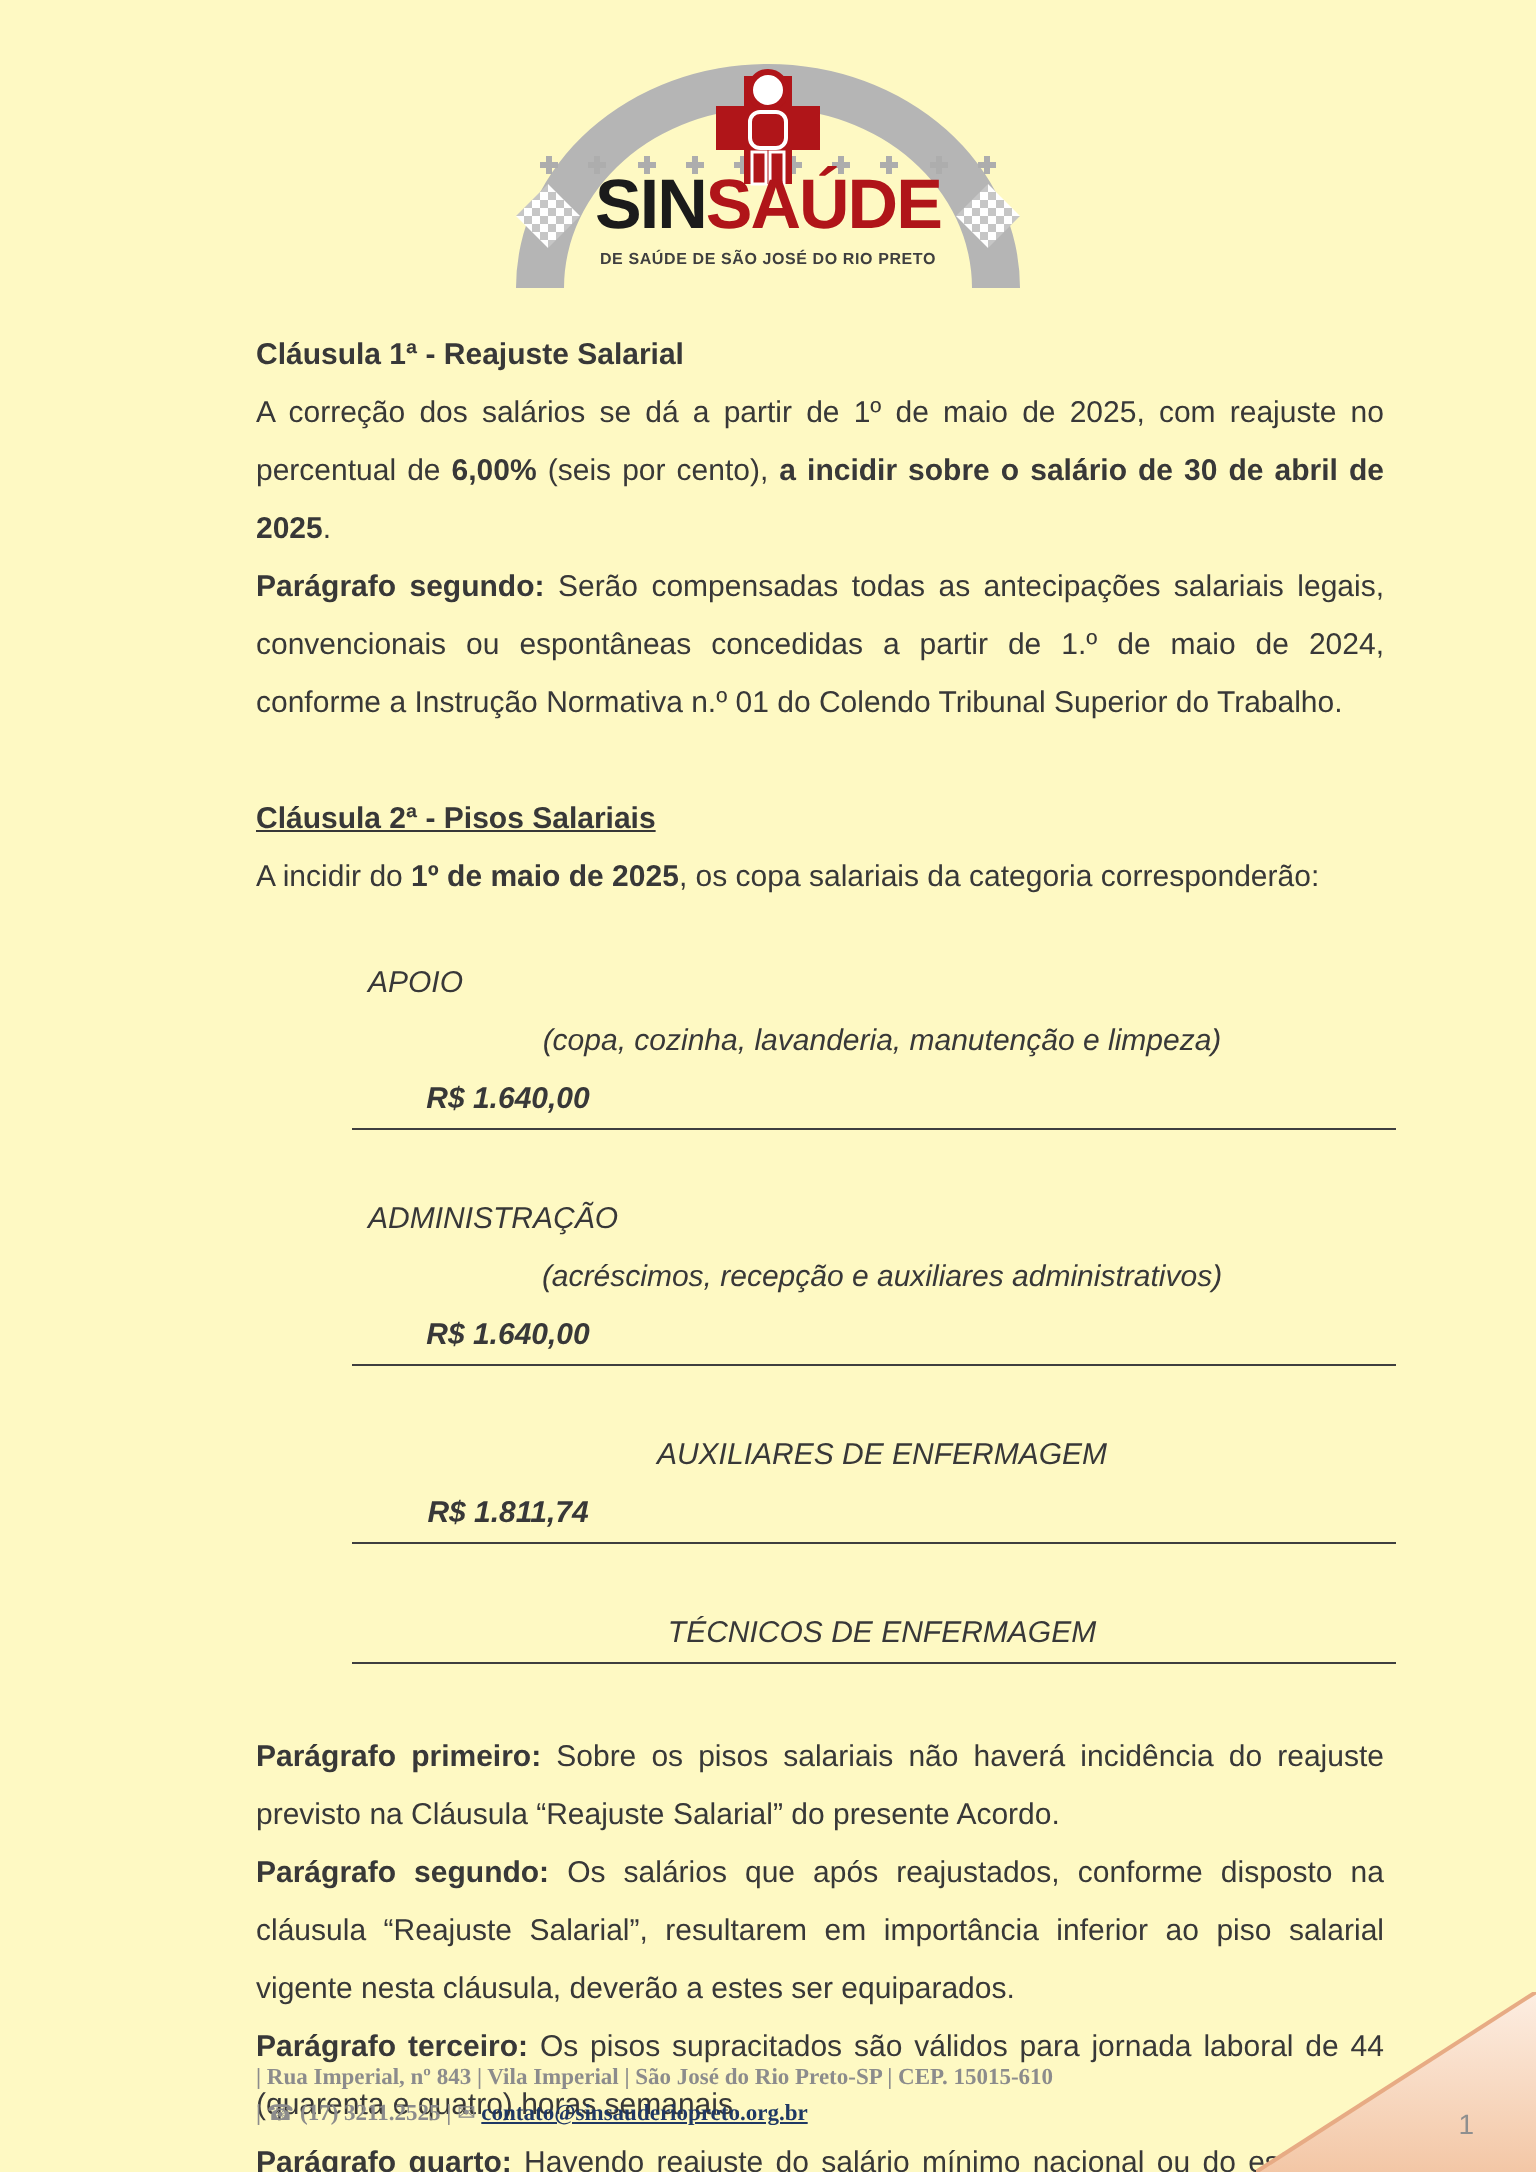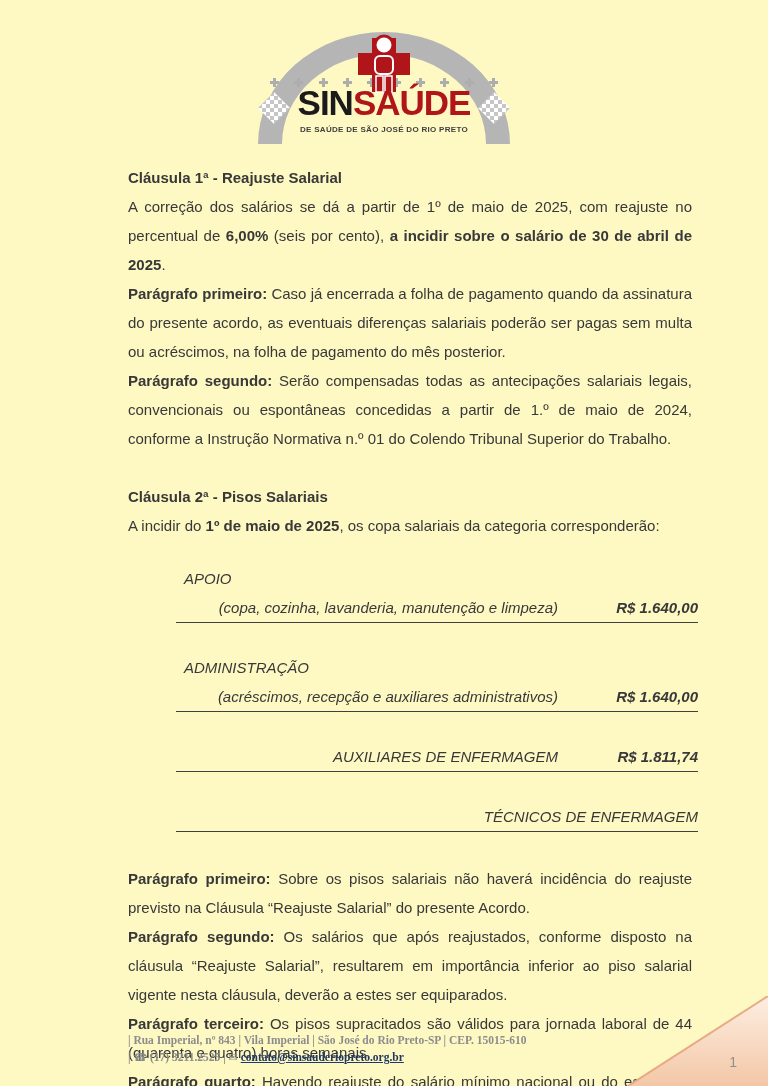--- a/index.html
+++ b/index.html
@@ -77,33 +77,33 @@
     top: 163px;
     left: 128px;
     width: 564px;
     font-size: 15px;
     line-height: 29px;
     text-align: justify;
   }
   .para { text-align: justify; }
   .bold { font-weight: 700; }
   .clause-title { font-weight: 700; text-align: left; }
-  .clause2-gap { margin-top: 29px; }
+  .clause2-gap { margin-top: 29px; text-decoration: underline; }
 
   
   .salary-table { margin: 24px 0 32px 48px; width: 522px; font-style: italic; }
   .srow {
     border-bottom: 1px solid #3f3f3f;
     margin-bottom: 30px;
     padding-left: 8px;
   }
   .srow:last-child { margin-bottom: 0; }
   .srow-top { line-height: 29px; text-align: left; }
   .srow-top:empty { display: none; }
-  .srow-line { display: flex; line-height: 29px; text-align: right; }
+  .srow-line { display: flex; line-height: 29px; text-align: center; flex-direction: column; }
   .srow-label { flex: 1; }
   .srow-value { width: 140px; font-weight: 700; }
 
   
   .footer {
     position: absolute;
     left: 128px;
     bottom: 20px;
     font-family: "Liberation Serif", serif;
     font-weight: 700;
@@ -175,21 +175,20 @@
     </div>
     <div class="logo-sub">
       <div>DE SAÚDE DE SÃO JOSÉ DO RIO PRETO</div>
     </div>
   </div>
 
   <div class="content">
 
     <div class="clause-title">Cláusula 1ª - Reajuste Salarial</div>
     <div class="para"><span>A correção dos salários se dá a partir de 1º de maio de 2025, com reajuste no percentual de </span><span class="bold">6,00%</span><span> (seis por cento), </span><span class="bold">a incidir sobre o salário de 30 de abril de 2025</span><span>.</span></div>
-    <div class="para"><span class="bold">Parágrafo primeiro: </span><span>Caso já encerrada a folha de pagamento quando da assinatura do presente acordo, as eventuais diferenças salariais poderão ser pagas sem multa ou acréscimos, na folha de pagamento do mês posterior.</span></div>
     <div class="para"><span class="bold">Parágrafo segundo: </span><span>Serão compensadas todas as antecipações salariais legais, convencionais ou espontâneas concedidas a partir de 1.º de maio de 2024, conforme a Instrução Normativa n.º 01 do Colendo Tribunal Superior do Trabalho.</span></div>
 
     <div class="clause-title clause2-gap">Cláusula 2ª - Pisos Salariais</div>
     <div class="para"><span>A incidir do </span><span class="bold">1º de maio de 2025</span><span>, os copa salariais da categoria corresponderão:</span></div>
 
     <div class="salary-table">
       <div class="srow">
         <div class="srow-top">APOIO</div>
         <div class="srow-line">
           <span class="srow-label">(copa, cozinha, lavanderia, manutenção e limpeza)</span>

